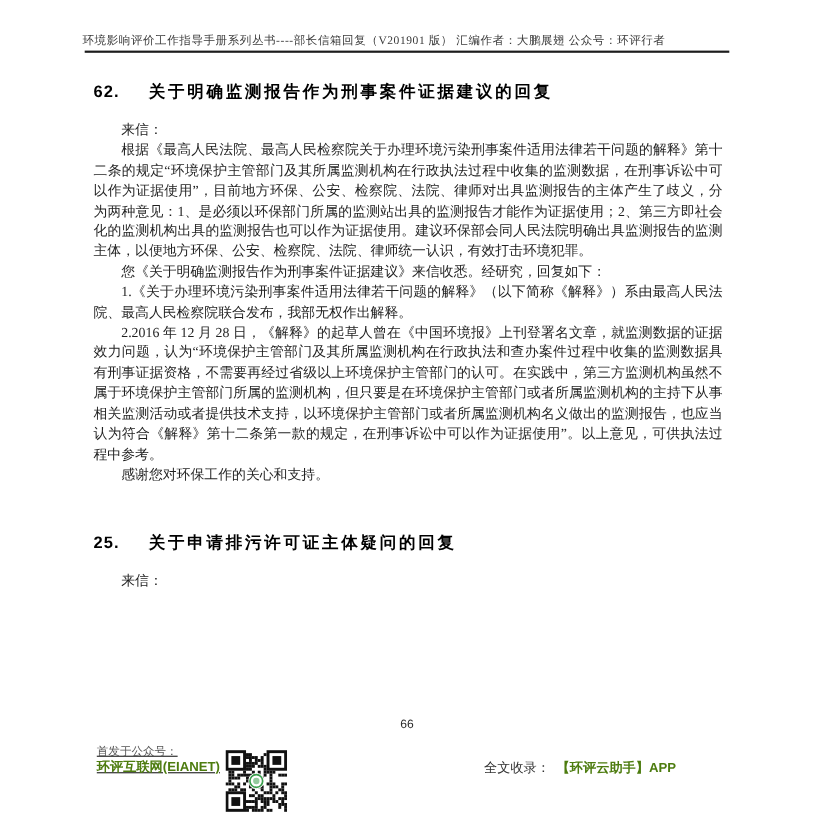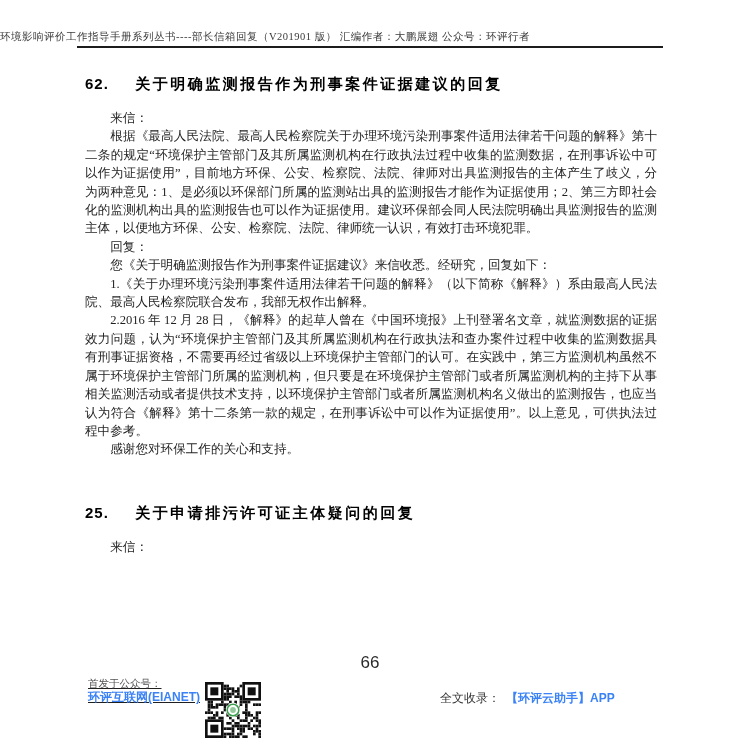--- a/index.html
+++ b/index.html
@@ -2,21 +2,21 @@
 <html><head>
 <meta charset="utf-8">
 <style>
   html,body{margin:0;padding:0;background:#ffffff;}
   .page{
     position:relative;width:740px;height:740px;background:#ffffff;overflow:hidden;
     font-family:"Liberation Serif","DejaVu Serif",serif;color:#1f1f1f;
   }
   
   .header-text{
-    position:absolute;top:30px;left:0;width:680px;text-align:left;
+    position:absolute;top:30px;left:0;width:680px;text-align:center;
     font-size:10.5px;color:#3a3a3a;letter-spacing:0.5px;white-space:nowrap;
   }
   .header-rule{
     position:absolute;top:46px;left:77px;width:586px;height:0;
     border-bottom:2px solid #1c1c1c;
   }
   
   .content{
     position:absolute;top:56px;left:85px;width:572px;
     font-size:12.6px;line-height:18.4px;text-align:justify;
@@ -27,29 +27,29 @@
   .section-heading{
     margin:18px 0 15px 0;font-family:"Liberation Sans","DejaVu Sans",sans-serif;
     font-size:15px;font-weight:700;color:#000;line-height:20px;text-indent:0;
   }
   .section-heading.big-gap{margin-top:44px;}
   .sec-num{display:inline-block;min-width:46px;letter-spacing:1px;}
   .sec-title{letter-spacing:2.5px;}
   
   .pageno{
     position:absolute;top:653px;left:0;width:740px;text-align:center;
-    font-family:"Liberation Sans","DejaVu Sans",sans-serif;font-size:17px;color:#2b2b2b;
+    font-family:"Liberation Sans","DejaVu Sans",sans-serif;font-size:11px;color:#2b2b2b;
   }
   .footer-left{
     position:absolute;left:88px;top:676px;line-height:14px;
     font-family:"Liberation Sans","DejaVu Sans",sans-serif;
     text-decoration:underline;
   }
   .f-small{font-size:10.5px;color:#555;}
-  .f-bold{font-size:12px;font-weight:700;color:#3b82f6;}
+  .f-bold{font-size:12px;font-weight:700;color:#4d7c0f;}
   .qr{position:absolute;left:205px;top:680px;width:56px;height:60px;}
   .footer-right{
     position:absolute;left:440px;top:690px;white-space:nowrap;
     font-family:"Liberation Sans","DejaVu Sans",sans-serif;font-size:12px;color:#333;
   }
   .footer-right .f-bold{margin-left:6px;}
 </style>
 </head>
 <body>
 
@@ -61,21 +61,20 @@
   <div class="content">
 
 
     <h2 class="section-heading">
       <span class="sec-num">62.</span>
       <span class="sec-title">关于明确监测报告作为刑事案件证据建议的回复</span>
     </h2>
 
     <p class="para">来信：</p>
     <p class="para">根据《最高人民法院、最高人民检察院关于办理环境污染刑事案件适用法律若干问题的解释》第十二条的规定“环境保护主管部门及其所属监测机构在行政执法过程中收集的监测数据，在刑事诉讼中可以作为证据使用”，目前地方环保、公安、检察院、法院、律师对出具监测报告的主体产生了歧义，分为两种意见：1、是必须以环保部门所属的监测站出具的监测报告才能作为证据使用；2、第三方即社会化的监测机构出具的监测报告也可以作为证据使用。建议环保部会同人民法院明确出具监测报告的监测主体，以便地方环保、公安、检察院、法院、律师统一认识，有效打击环境犯罪。</p>
-    <p class="para">回复：</p>
     <p class="para">您《关于明确监测报告作为刑事案件证据建议》来信收悉。经研究，回复如下：</p>
     <p class="para">1.《关于办理环境污染刑事案件适用法律若干问题的解释》（以下简称《解释》）系由最高人民法院、最高人民检察院联合发布，我部无权作出解释。</p>
     <p class="para gap-top">2.2016 年 12 月 28 日，《解释》的起草人曾在《中国环境报》上刊登署名文章，就监测数据的证据效力问题，认为“环境保护主管部门及其所属监测机构在行政执法和查办案件过程中收集的监测数据具有刑事证据资格，不需要再经过省级以上环境保护主管部门的认可。在实践中，第三方监测机构虽然不属于环境保护主管部门所属的监测机构，但只要是在环境保护主管部门或者所属监测机构的主持下从事相关监测活动或者提供技术支持，以环境保护主管部门或者所属监测机构名义做出的监测报告，也应当认为符合《解释》第十二条第一款的规定，在刑事诉讼中可以作为证据使用”。以上意见，可供执法过程中参考。</p>
     <p class="para">感谢您对环保工作的关心和支持。</p>
 
     <h2 class="section-heading big-gap">
       <span class="sec-num">25.</span>
       <span class="sec-title">关于申请排污许可证主体疑问的回复</span>
     </h2>
 

